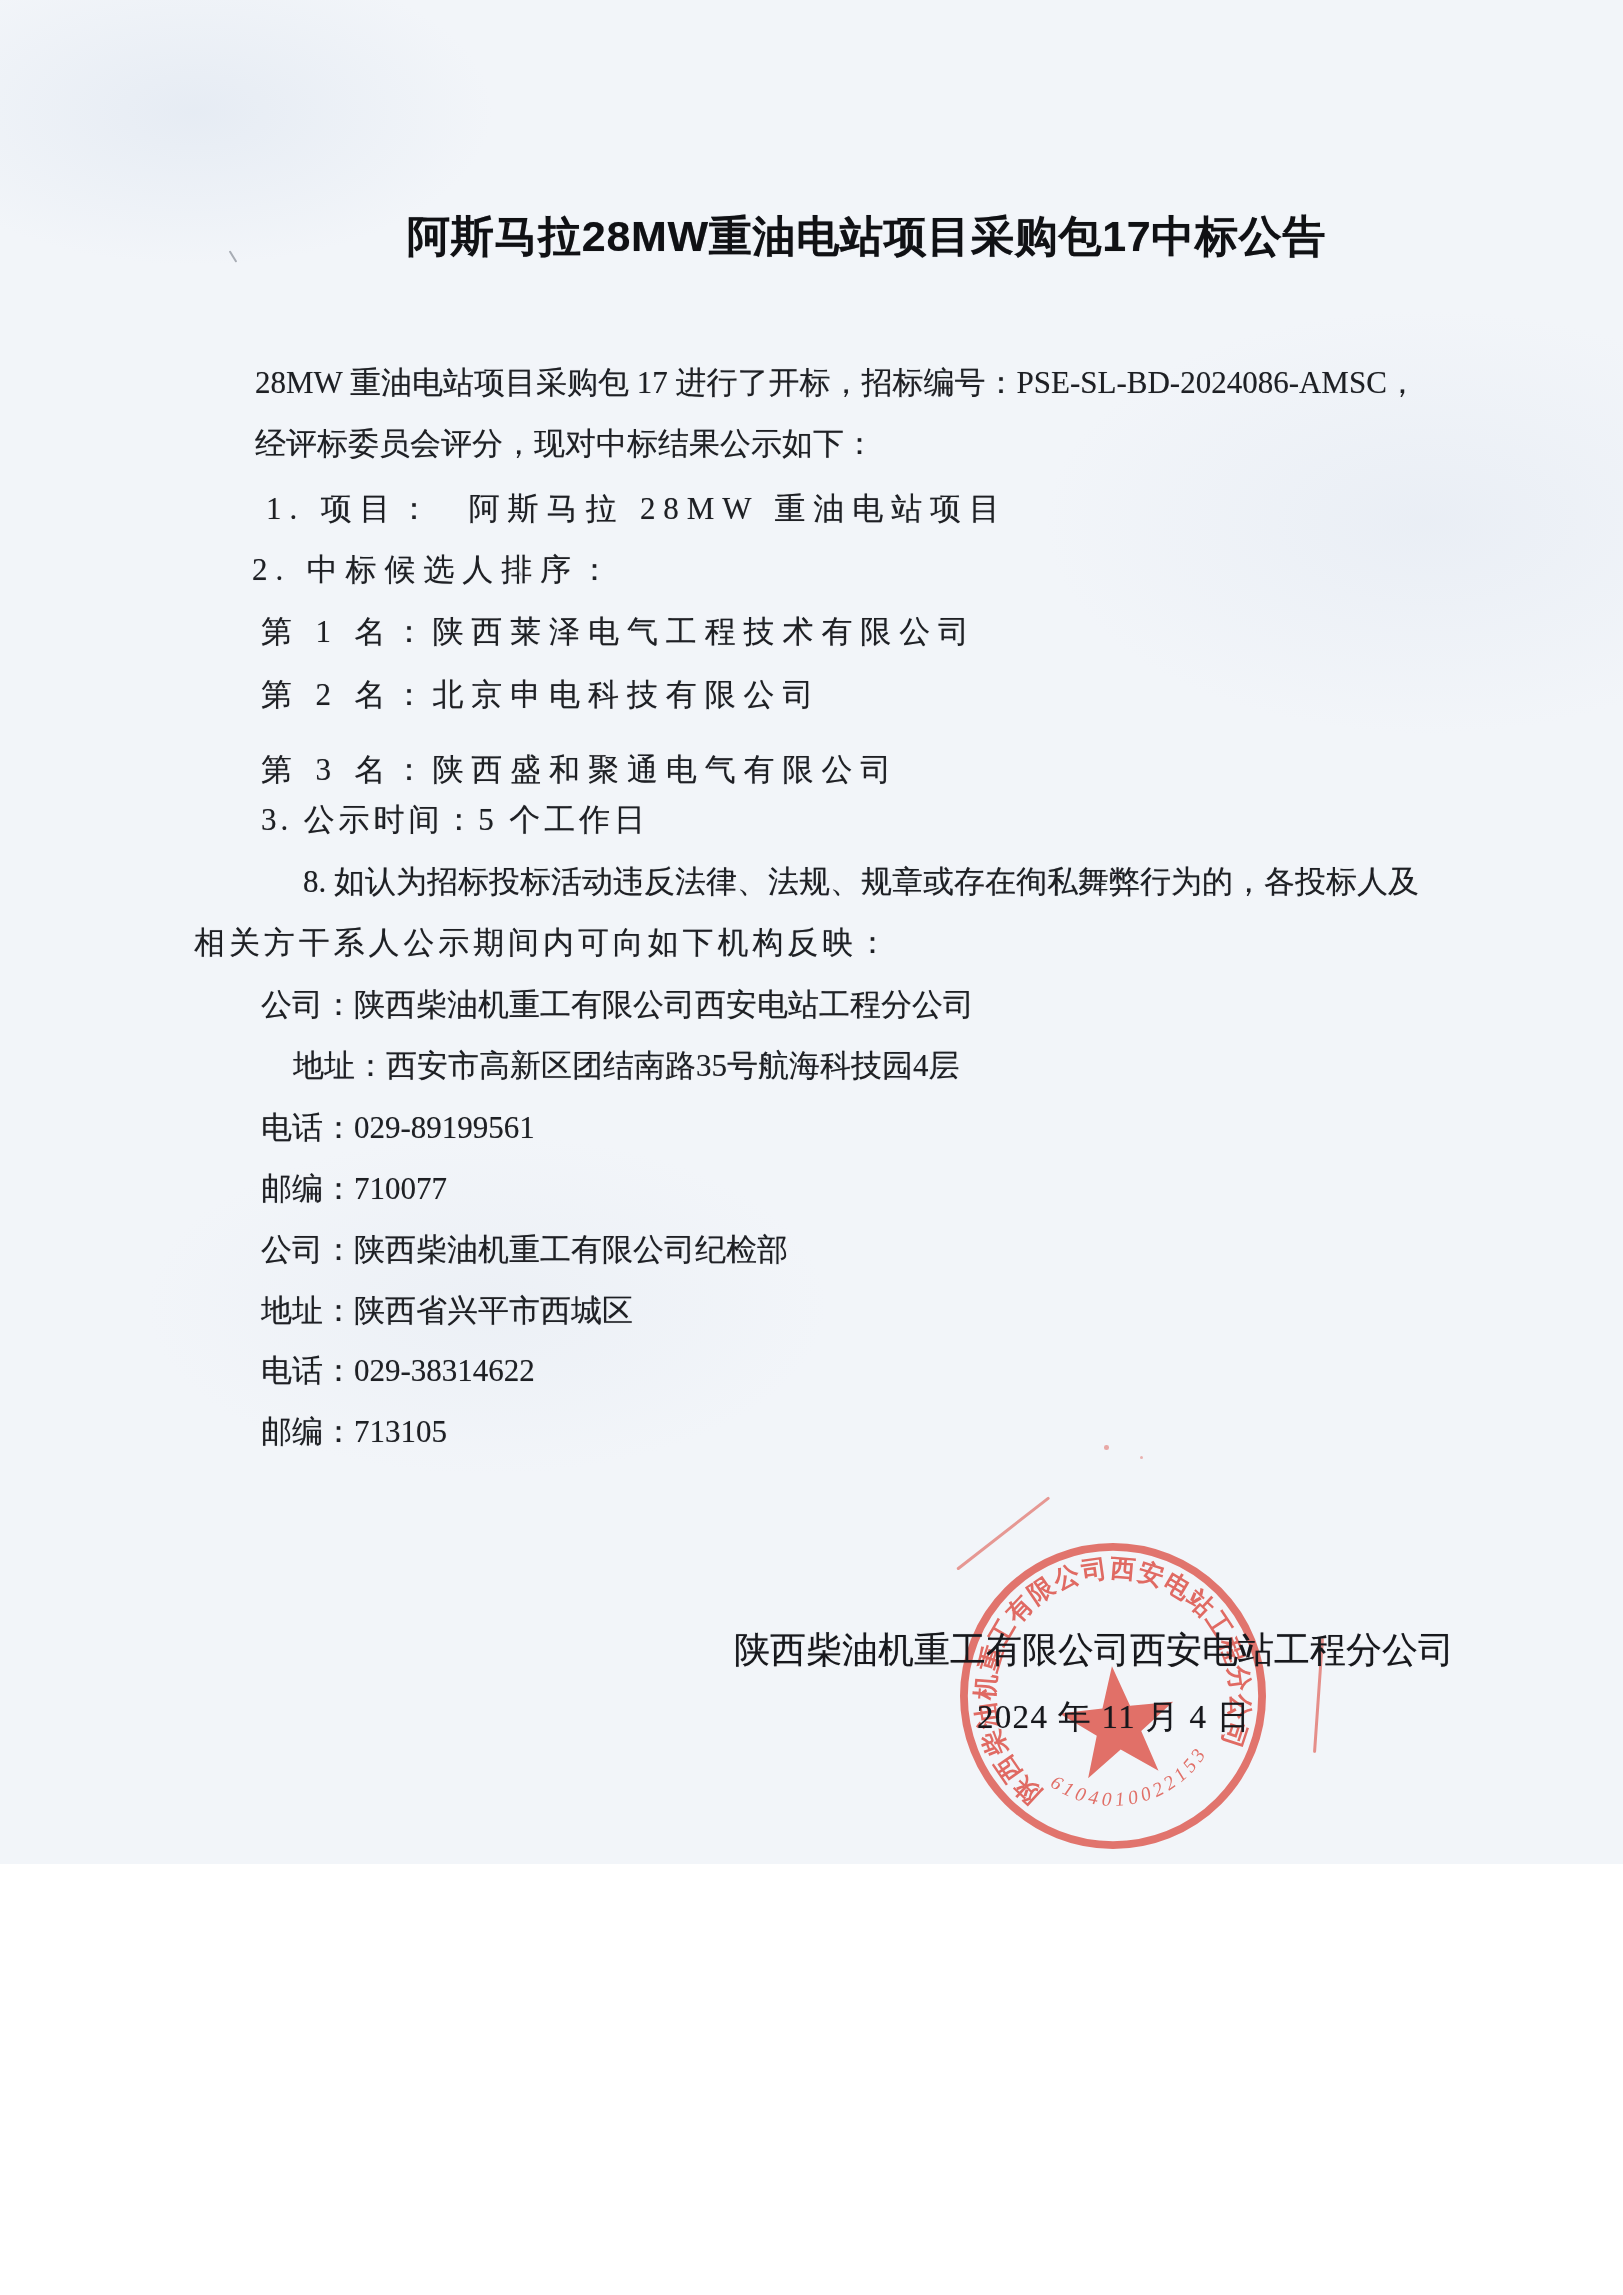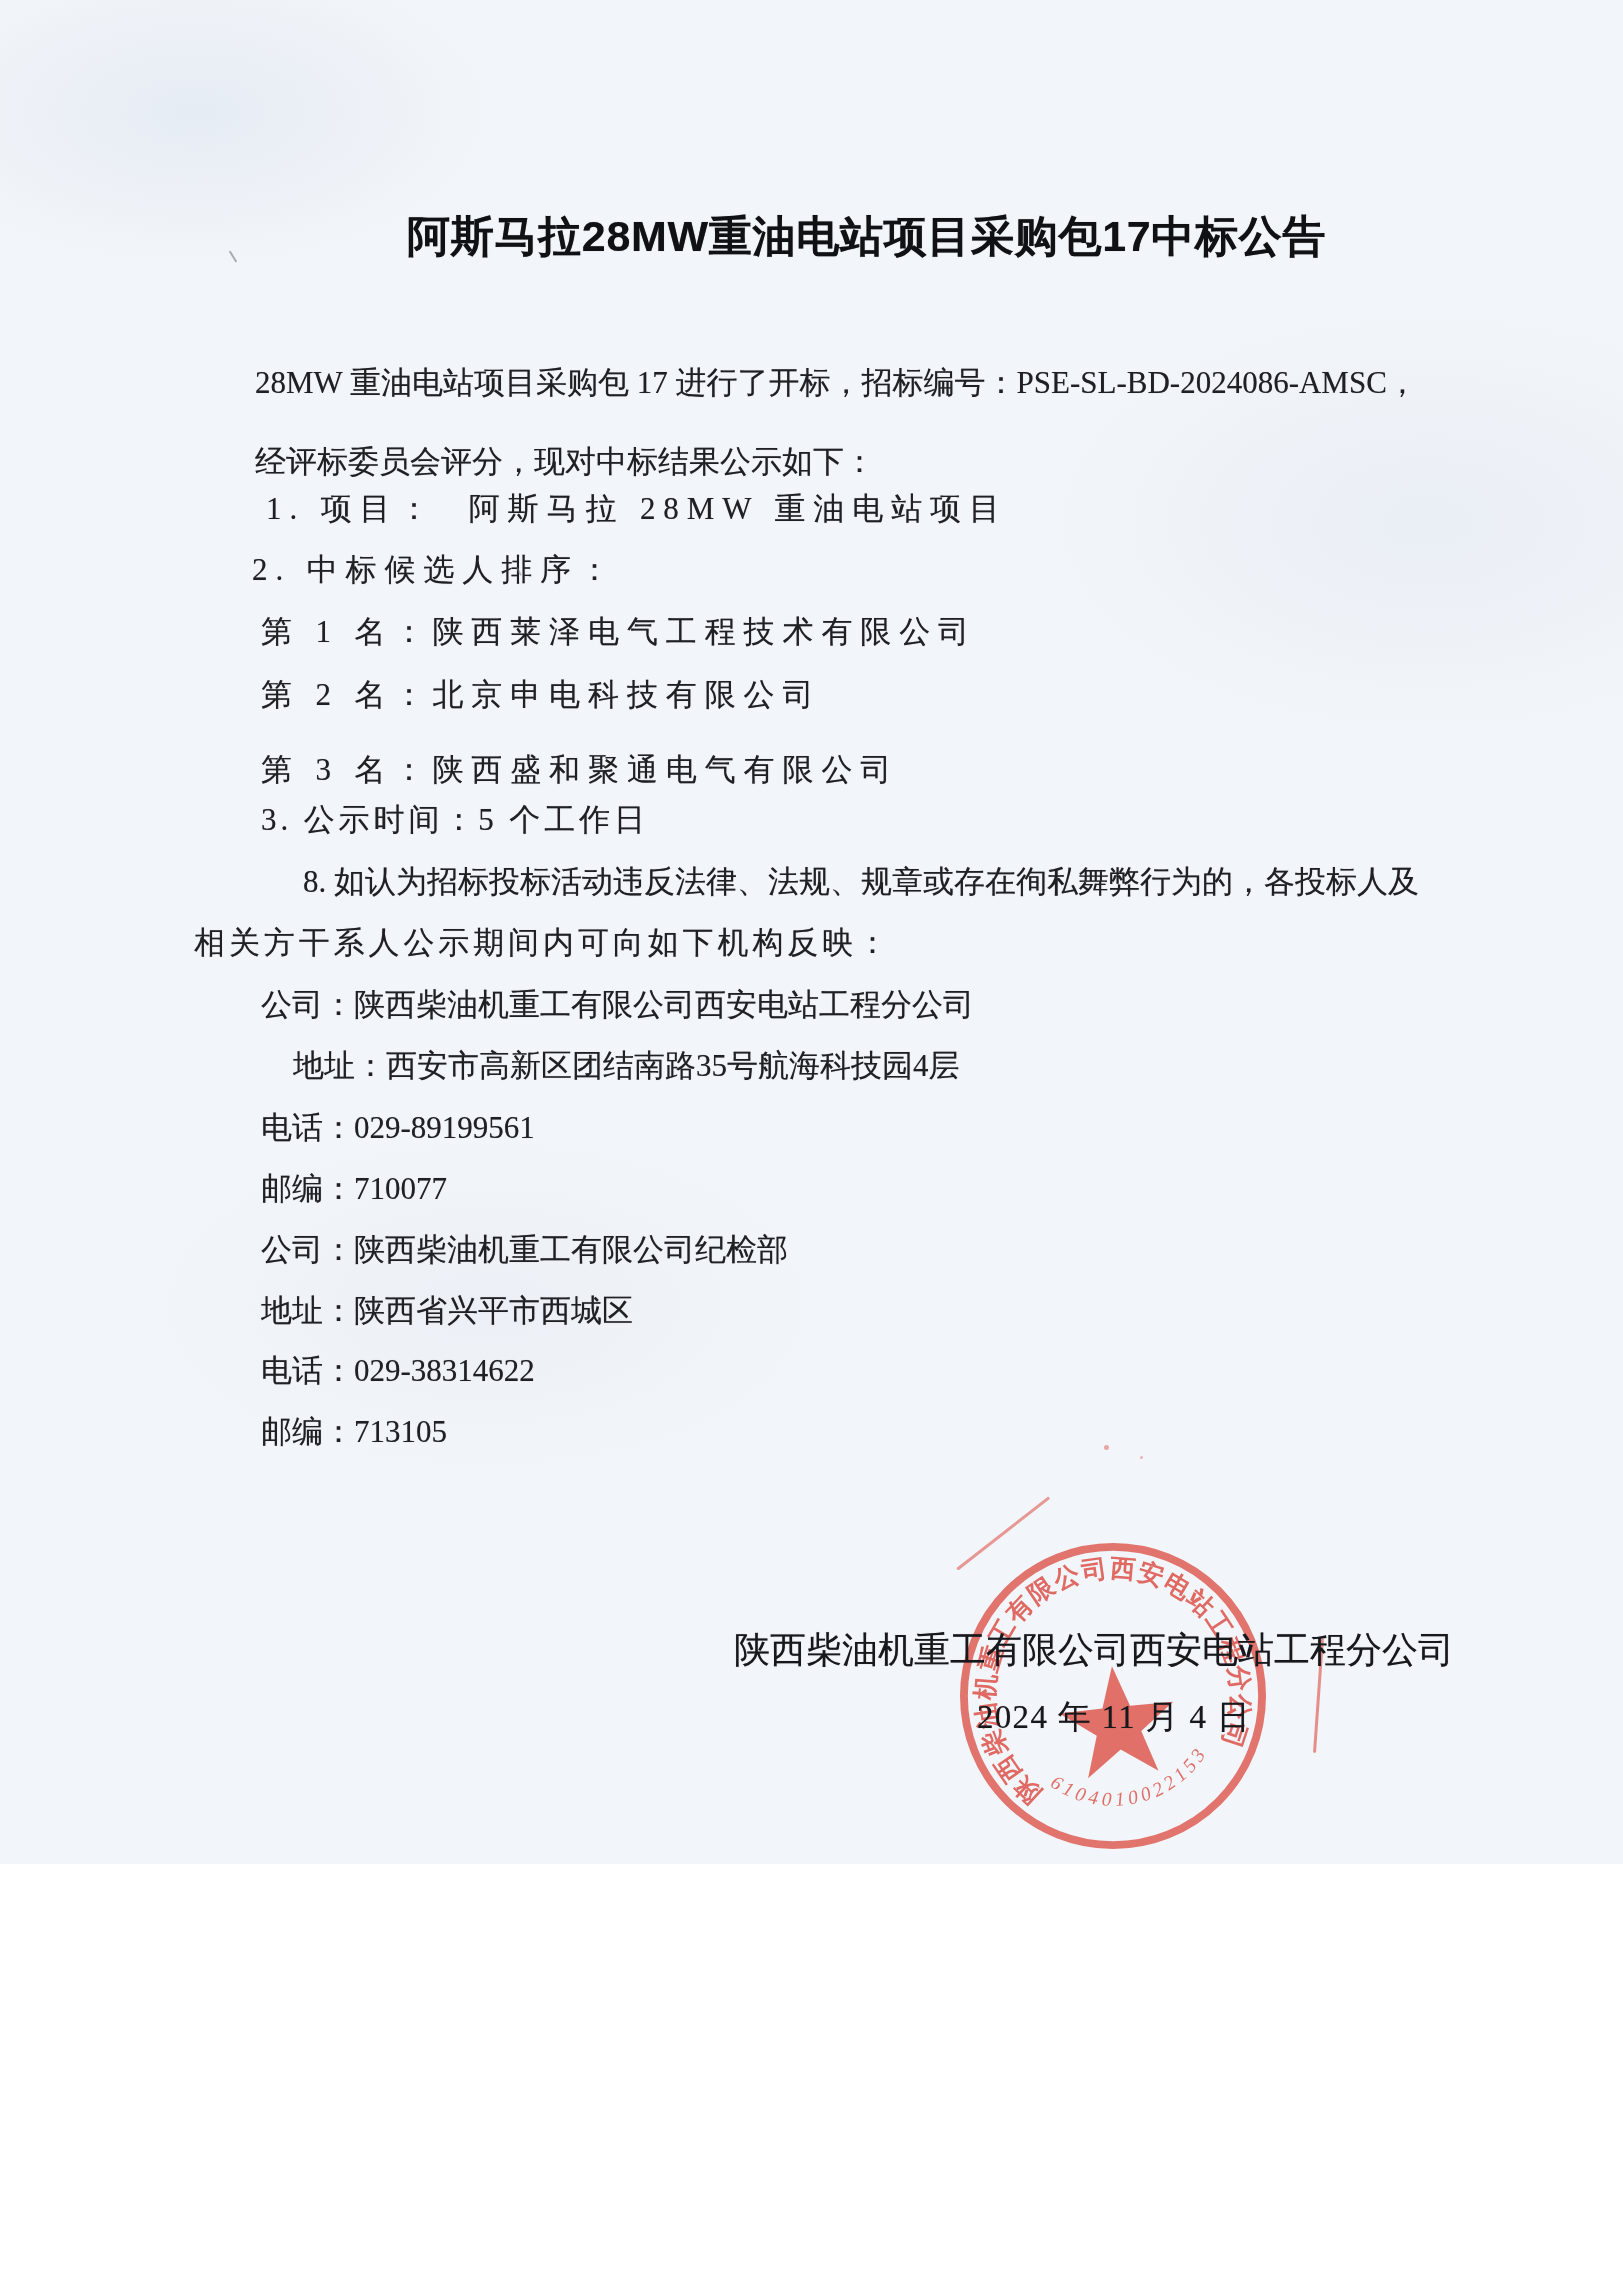--- a/index.html
+++ b/index.html
@@ -86,21 +86,21 @@
   .tick-body{left:518px;top:567px;transform:rotate(-28deg);height:9.2px;opacity:.5;}
 </style>
 </head>
 <body>
 
 <div class="page">
 
   <h1 class="title">阿斯马拉28MW重油电站项目采购包17中标公告</h1>
 
   <div class="ln" style="left:255px;top:364px;">28MW 重油电站项目采购包 17 进行了开标，招标编号：PSE-SL-BD-2024086-AMSC，</div>
-  <div class="ln" style="left:255px;top:443px;text-align:right;">经评标委员会评分，现对中标结果公示如下：</div>
+  <div class="ln" style="left:255px;top:425px;text-align:right;">经评标委员会评分，现对中标结果公示如下：</div>
   <div class="ln loose" style="left:266px;top:490px;">1. 项目：  阿斯马拉 28MW 重油电站项目</div>
   <div class="ln loose" style="left:252px;top:551px;">2. 中标候选人排序：</div>
   <div class="ln loose" style="left:261px;top:613px;font-family:Liberation Serif, serif;">第 1 名：陕西莱泽电气工程技术有限公司</div>
   <div class="ln loose" style="left:261px;top:676px;">第 2 名：北京申电科技有限公司</div>
   <div class="ln loose" style="left:261px;top:751px;">第 3 名：陕西盛和聚通电气有限公司</div>
   <div class="ln semi" style="left:261px;top:801px;">3. 公示时间：5 个工作日</div>
   <div class="ln" style="left:303px;top:863px;">8. 如认为招标投标活动违反法律、法规、规章或存在徇私舞弊行为的，各投标人及</div>
   <div class="ln semi" style="left:194px;top:924px;">相关方干系人公示期间内可向如下机构反映：</div>
   <div class="ln" style="left:261px;top:986px;">公司：陕西柴油机重工有限公司西安电站工程分公司</div>
   <div class="ln" style="left:261px;top:1047px;margin-left:32px;">地址：西安市高新区团结南路35号航海科技园4层</div>

